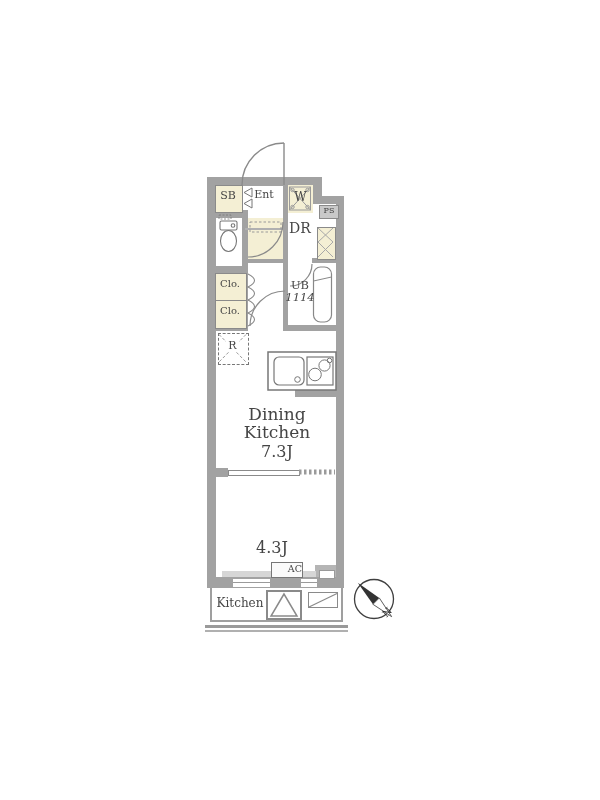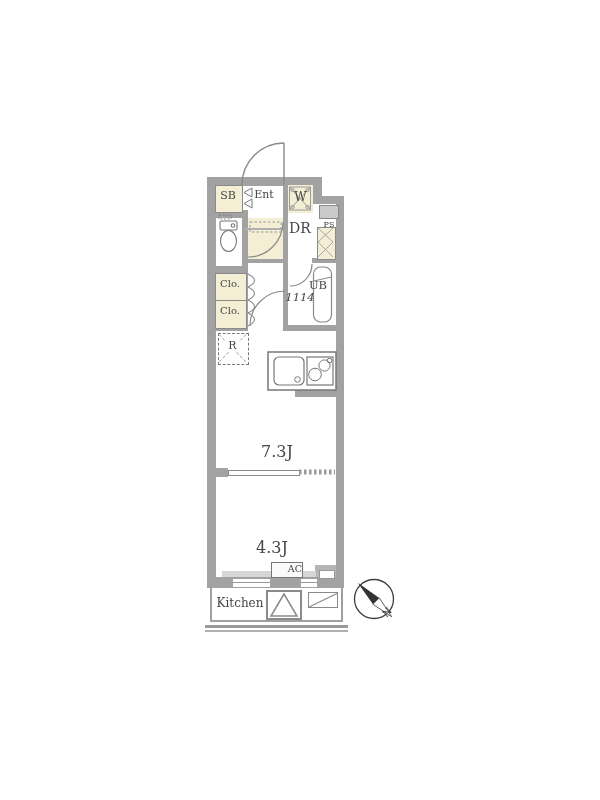--- a/index.html
+++ b/index.html
@@ -41,21 +41,21 @@
   <div class="wall-light" style="left:315px;top:565px;width:21px;height:12px;background:#b5b5b5;"></div>
 
   <div class="cream bordered" style="left:215px;top:185px;width:26px;height:26px;"></div>
   <div class="cream" style="left:288px;top:185px;width:25px;height:28px;"></div>
   <div class="cream" style="left:248px;top:218px;width:35px;height:41px;"></div>
   <div class="cream bordered" style="left:317px;top:227px;width:17px;height:31px;"></div>
   <div class="cream bordered" style="left:215px;top:273px;width:30px;height:27px;"></div>
   <div class="cream bordered" style="left:215px;top:300px;width:30px;height:27px;"></div>
 
   <div class="abs" style="left:319px;top:205px;width:18px;height:12px;background:#c9c9c9;border:1px solid #8a8a8a;">
-    <div class="lbl" style="left:0;top:15px;width:18px;font-size:8px;">PS</div>
+    <div class="lbl" style="left:0;top:1px;width:18px;font-size:8px;">PS</div>
   </div>
 
   <div class="abs" style="left:218px;top:333px;width:29px;height:30px;border:1.5px dashed #777;background:#fff;"></div>
 
   <div class="thinline" style="left:245px;top:228px;width:38px;height:2px;background:#b0b0b0;"></div>
 
   <div class="abs" style="left:228px;top:470px;width:70px;height:4px;background:#fff;border:1px solid #8a8a8a;"></div>
 
   <div class="abs" style="left:222px;top:571px;width:94px;height:6px;background:#d6d6d6;"></div>
   <div class="whitebox" style="left:233px;top:579px;width:37px;height:8px;"></div>
@@ -150,25 +150,26 @@
         <polygon points="4.5,3 -4.5,3 0,25" fill="#fff" stroke="#555" stroke-width="0.9"></polygon>
         <text x="0" y="22" text-anchor="middle" font-size="10" fill="#222" font-family="DejaVu Serif, Liberation Serif, serif">N</text>
       </g>
     </g>
   </svg>
 
   <div class="lbl" style="left:215px;top:190px;width:26px;font-size:11px;">SB</div>
   <div class="lbl" style="left:245px;top:189px;width:38px;font-size:11px;">Ent</div>
   <div class="lbl" style="left:288px;top:191px;width:25px;font-size:12px;">W</div>
   <div class="lbl" style="left:286px;top:221px;width:28px;font-size:14px;">DR</div>
-  <div class="lbl" style="left:304px;top:279px;width:28px;font-size:11.5px;">UB</div>
+  <div class="lbl" style="left:286px;top:279px;width:28px;font-size:11.5px;">UB</div>
   <div class="lbl" style="left:283px;top:291px;width:34px;font-size:11.5px;font-style:italic;">1114</div>
   <div class="lbl" style="left:215px;top:279px;width:30px;font-size:10px;">Clo.</div>
   <div class="lbl" style="left:215px;top:306px;width:30px;font-size:10px;">Clo.</div>
   <div class="lbl" style="left:218px;top:340px;width:29px;font-size:11px;"><span style="background:#fff;padding:0 2px;">R</span></div>
 
+  <div class="lbl" style="left:232px;top:405px;width:90px;font-size:17px;">Dining Kitchen</div>
   <div class="lbl" style="left:232px;top:443px;width:90px;font-size:16px;">7.3J</div>
 
   <div class="lbl" style="left:237px;top:539px;width:70px;font-size:16px;">4.3J</div>
 
   <div class="lbl" style="left:212px;top:597px;width:56px;font-size:12px;">Kitchen</div>
 
 </div>
 
 </body></html>

